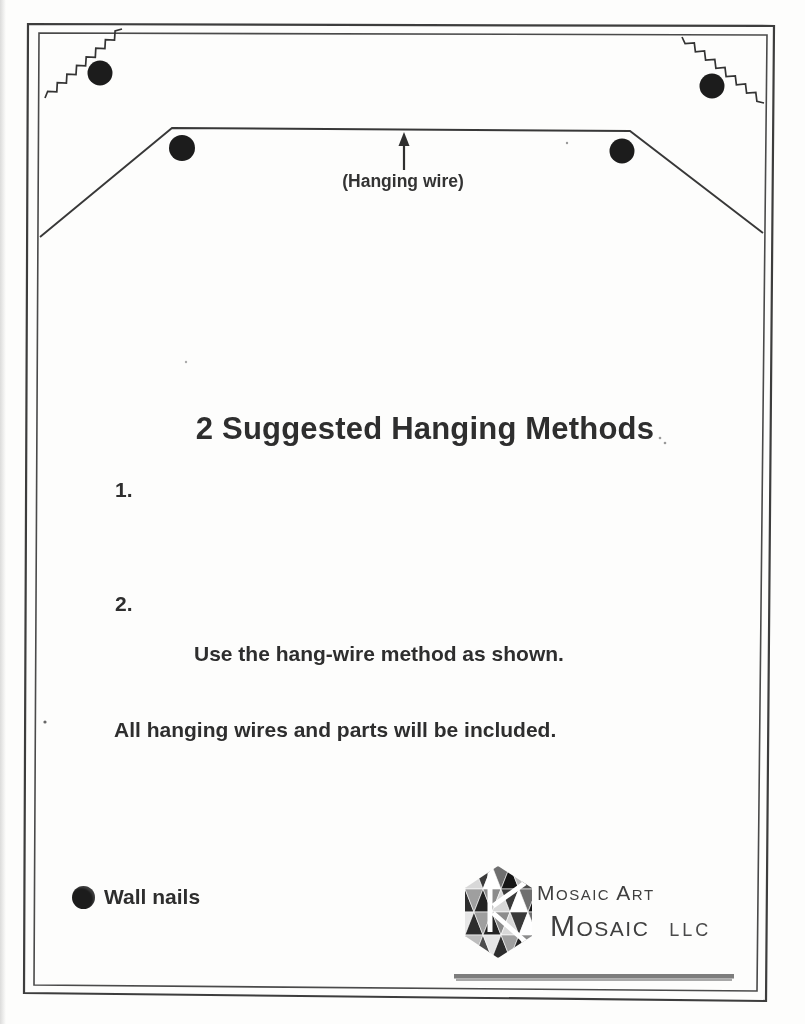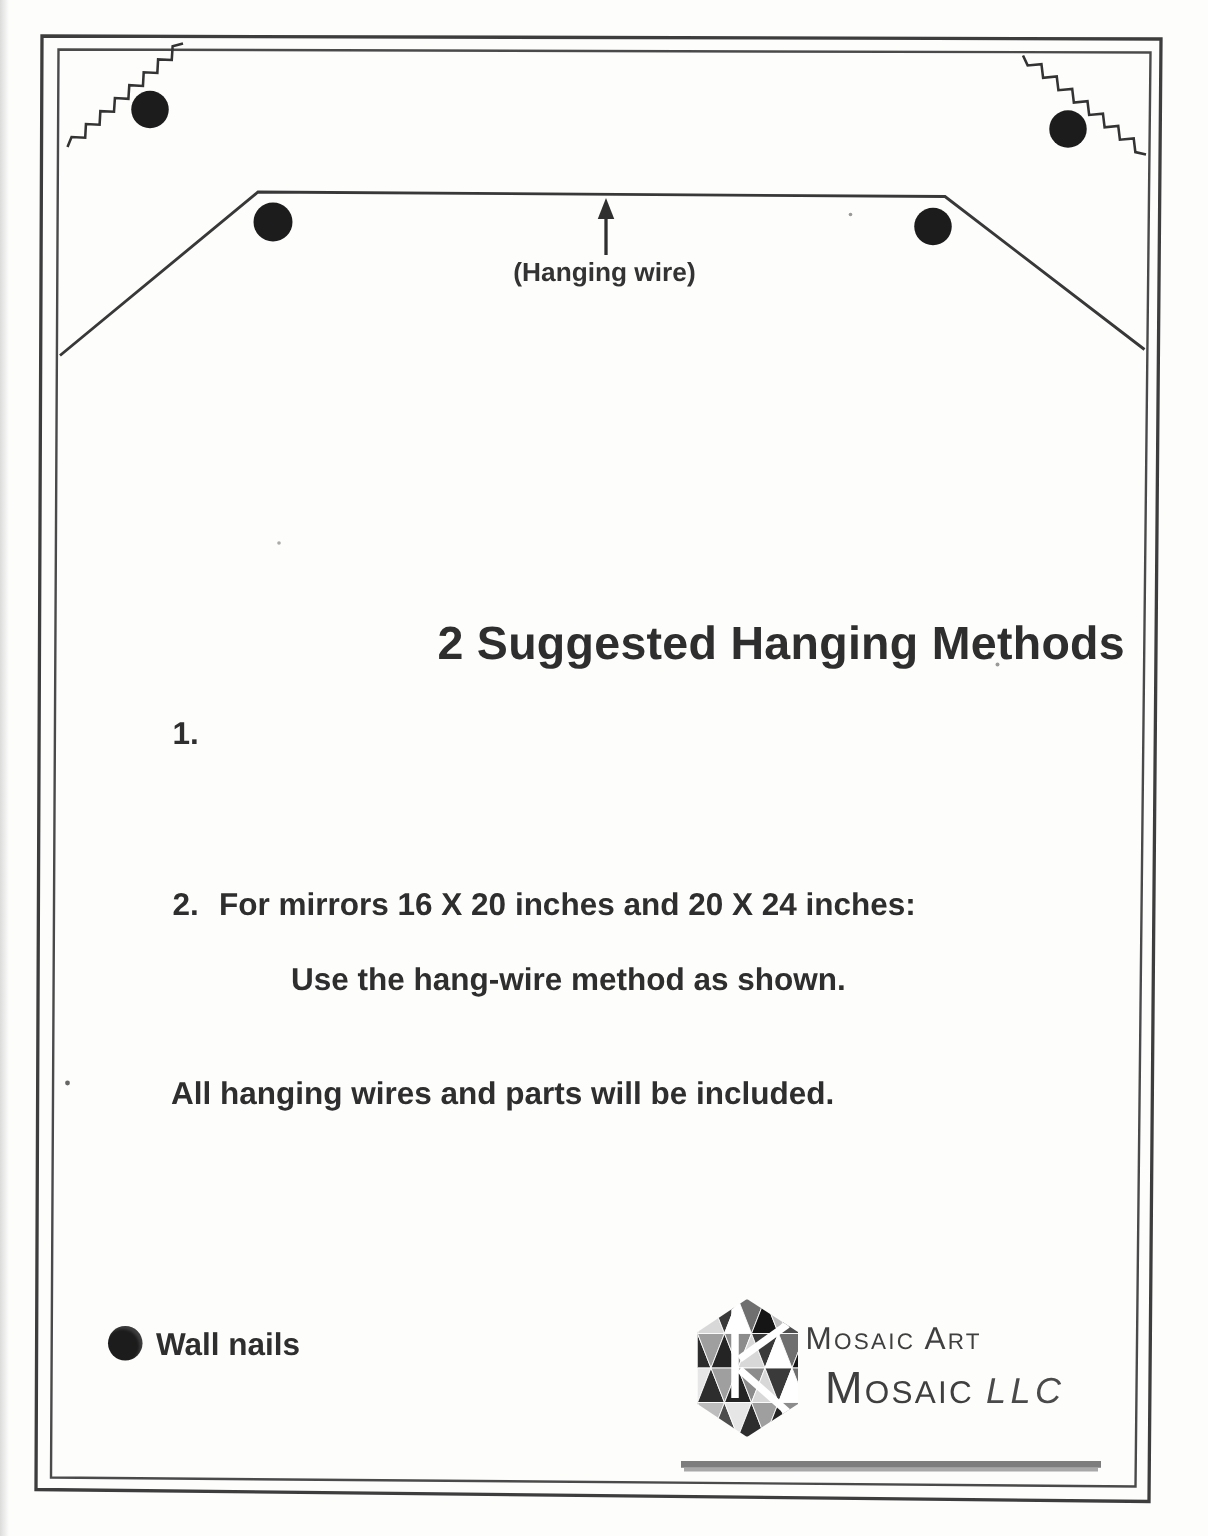--- a/index.html
+++ b/index.html
@@ -10,52 +10,52 @@
     position:relative;
   }
   .page{position:absolute;inset:0;width:805px;height:1024px;}
   svg.art{position:absolute;left:0;top:0;z-index:0;}
   .txt{
     position:absolute;z-index:2;white-space:nowrap;
     color:var(--ink,#2e2e2e);
     font-weight:700;font-size:21px;line-height:25px;
   }
   .title{
-    left:100px;top:410px;width:650px;text-align:right;
+    left:100px;top:410px;width:650px;text-align:center;
     font-size:31px;line-height:38px;letter-spacing:0.2px;
   }
   .item-lines{line-height:33px;}
   .wire-label{
     left:318px;top:169px;width:170px;text-align:center;
     font-size:17.5px;font-weight:600;color:#333;
   }
   .legend{
     position:absolute;left:72px;top:884px;z-index:2;
-    display:flex;align-items:flex-start;gap:9px;
+    display:flex;align-items:flex-end;gap:9px;
   }
   .legend-dot{
     width:23px;height:23px;border-radius:50%;
     background:var(--nail,#1c1c1c);
     box-shadow:inset -2px 2px 2px rgba(255,255,255,0.15);
   }
   .logo-text{
     position:absolute;left:537px;top:876px;z-index:2;
     color:#3f3f3f;font-weight:400;
   }
   .logo-line1{
     font-size:21px;line-height:33px;font-variant:small-caps;
     letter-spacing:1.5px;
   }
   .logo-line2{
     font-size:30px;line-height:33px;font-variant:small-caps;
     letter-spacing:1.5px;padding-left:13px;
   }
   .logo-suffix{
-    font-size:24px;letter-spacing:3px;margin-left:8px;
-    font-variant:normal;color:#4a4a4a;font-style:italic;
+    font-size:18px;letter-spacing:3px;margin-left:20px;
+    font-variant:normal;color:#4a4a4a;
   }
   
   .edge-shade{
     position:absolute;left:0;top:0;width:6px;height:1024px;z-index:1;
     background:linear-gradient(90deg, rgba(120,120,120,0.25), rgba(120,120,120,0));
   }
 </style>
 </head>
 <body>
 
@@ -144,21 +144,20 @@
 
   <div class="edge-shade"></div>
 
   <div class="txt wire-label">(Hanging wire)</div>
 
   <div class="txt title">2 Suggested Hanging Methods</div>
 
   <div class="txt" style="left:115px;top:477px;">1.</div>
 
   <div class="txt" style="left:115px;top:591px;">2.</div>
-  <div class="txt" style="left:146px;top:591px;">For mirrors 16 X 20 inches and 20 X 24 inches:</div>
   <div class="txt" style="left:146px;top:641px;margin-left:48px;">Use the hang-wire method as shown.</div>
 
   <div class="txt" style="left:114px;top:717px;">All hanging wires and parts will be included.</div>
 
   <div class="legend">
     <div class="legend-dot"></div>
     <div class="txt" style="position:static;">Wall nails</div>
   </div>
 
   <div class="logo-text">

